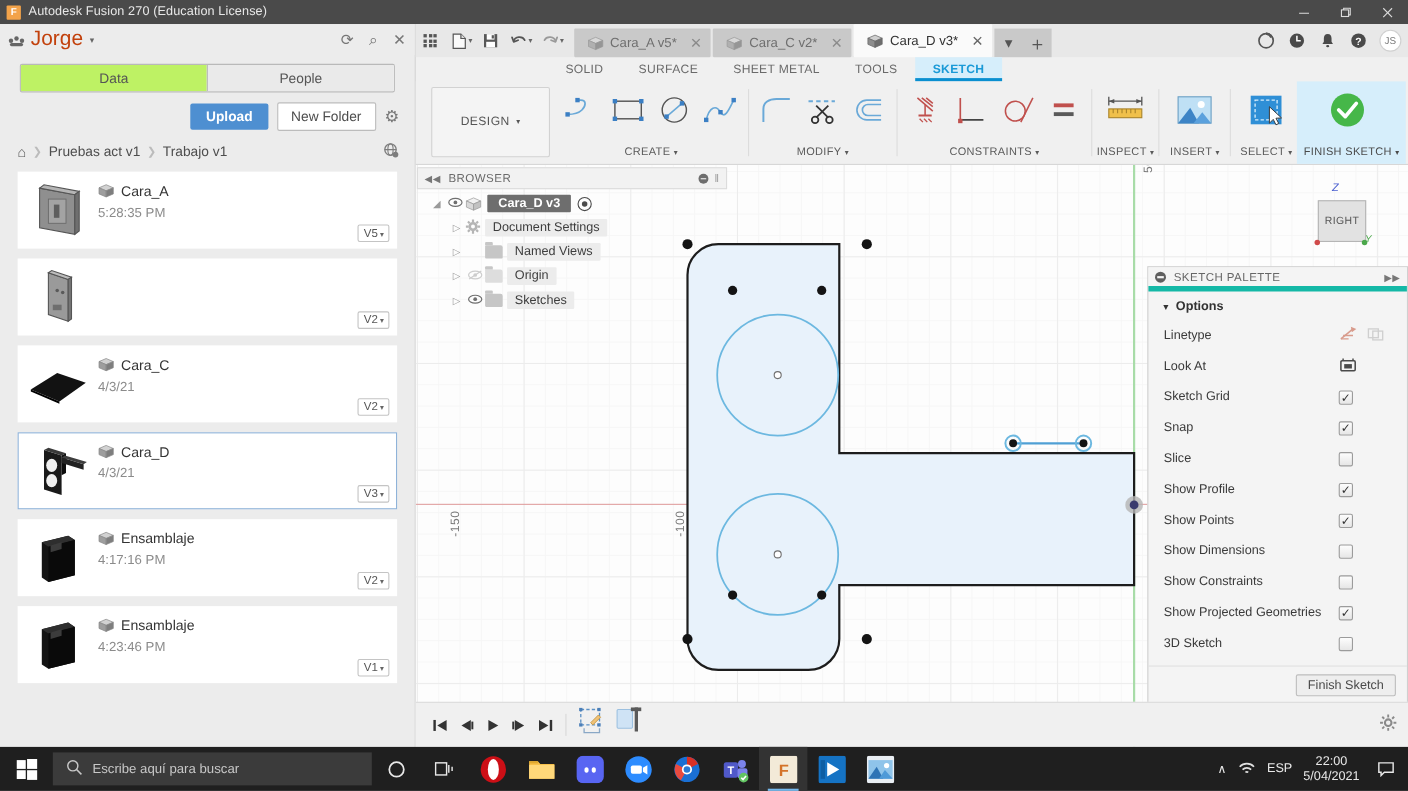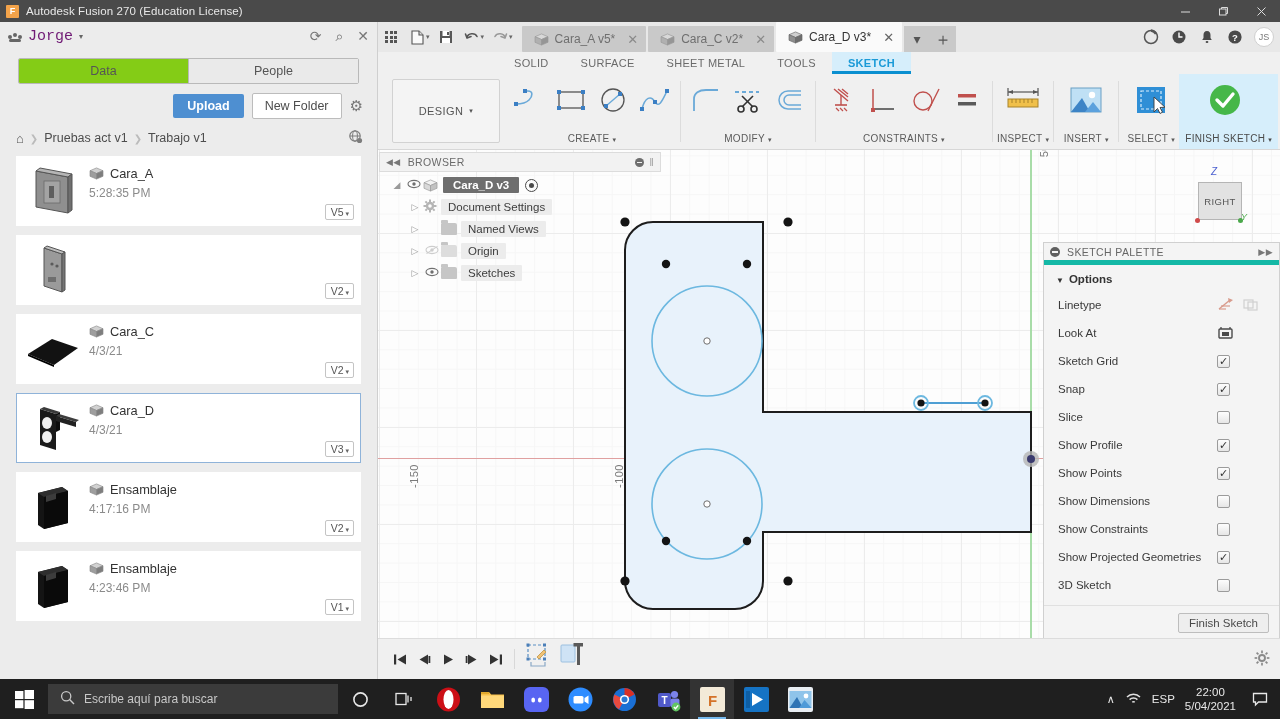--- a/index.html
+++ b/index.html
@@ -37,32 +37,32 @@
     background: #ececec; border-right: 1px solid #cfcfcf;
   }
   .dp-head {
     height: 28px; display: flex; align-items: center; padding: 0 8px;
     color: #555; font-size: 12.5px; background: #ececec;
   }
   .dp-teamicon { width: 14px; height: 11px; margin-right: 6px; position: relative; }
   .dp-teamicon i {
     position: absolute; width: 4px; height: 4px; border-radius: 50%; background: #666;
   }
-  .dp-user { font-size: 15px; color: #701a75; font-family: Liberation Mono, monospace; }
+  .dp-user { font-size: 19px; color: #c2410c; }
   .dp-caret { margin-left: 6px; font-size: 8px; color: #666; }
   .dp-head-right { margin-left: auto; display: flex; gap: 14px; align-items: center; color: #777; }
   .dp-ic { font-size: 14px; cursor: pointer; }
 
   .dp-tabs {
     margin: 8px 18px 0 18px; height: 26px; display: flex;
     border: 1px solid #b9b9b9; border-radius: 2px; overflow: hidden; background: #fff;
   }
   .dp-tab {
     flex: 1; display: flex; align-items: center; justify-content: center;
-    font-size: 12.5px; color: #555; background: #84cc16;
+    font-size: 12.5px; color: #555; background: #bef264;
   }
   .dp-tab.inactive { background: #eaeaea; border-left: 1px solid #b9b9b9; }
 
   .dp-actions {
     margin: 9px 14px 0 0; display: flex; align-items: center; justify-content: flex-end; gap: 8px;
   }
   .btn-upload {
     background: #4e8fd1; color: #fff; border: none; border-radius: 2px;
     font-size: 12.5px; font-weight: bold; padding: 5px 14px; font-family: inherit; cursor: pointer;
   }

